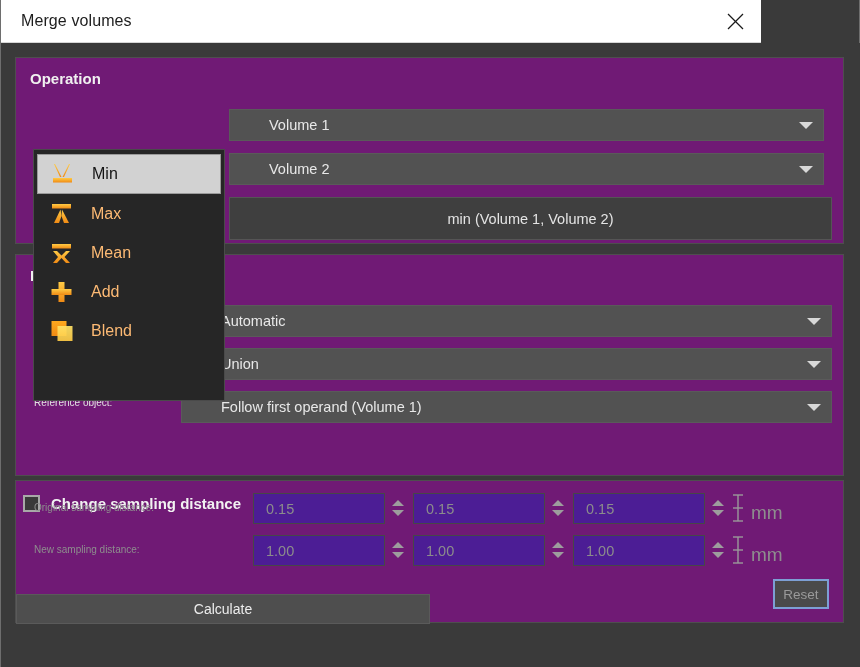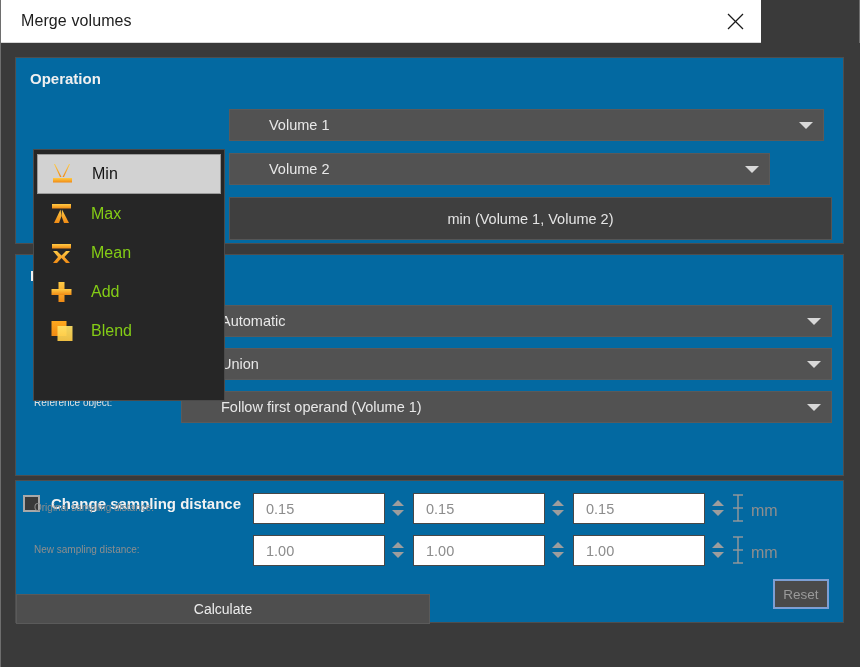--- a/index.html
+++ b/index.html
@@ -45,21 +45,21 @@
   #content {
     position: absolute; left: 0; top: 43px;
     width: 860px; height: 624px;
     background: #3a3a3a;
   }
 
   
   .groupbox {
     position: absolute;
     border: 1px solid #4e4e4e;
-    background: #0369a1;
+    background: #701a75;
   }
   .group-title {
     position: absolute; top: 12px; left: 14px;
     font-size: 15px; font-weight: bold; color: #f0f0f0;
     white-space: nowrap;
   }
 
   
   .combo {
     position: absolute;
@@ -110,21 +110,21 @@
   }
   #chk-label {
     margin-left: 11px;
     font-size: 15px; font-weight: bold; color: #f2f2f2;
     white-space: nowrap;
   }
 
   
   .spinbox {
     position: absolute;
-    background: #ffffff;
+    background: #4c1d95;
     border: 1px solid #474747;
     display: flex; align-items: center;
     font-size: 14.5px; color: #8c8c8c;
     padding-left: 12px;
     cursor: text;
   }
   .spin-arrows {
     position: absolute;
     width: 13px; height: 30px;
     display: flex; flex-direction: column;
@@ -141,21 +141,21 @@
   .spin-arrows .down {
     width: 0; height: 0;
     border-left: 6px solid transparent;
     border-right: 6px solid transparent;
     border-top: 6px solid #9d9d9d;
   }
   .dim-icon { position: absolute; width: 16px; height: 32px; }
 
   .unit {
     position: absolute;
-    font-size: 16px; color: #8e8e8e;
+    font-size: 19px; color: #8e8e8e;
   }
 
   #reset-btn {
     position: absolute;
     left: 772px; top: 536px;
     width: 56px; height: 30px;
     background: #4a4a4a;
     border: 2px solid #7d9fd4;
     color: #9a9a9a;
     font-size: 13.5px;
@@ -199,21 +199,21 @@
     padding-left: 11px;
     height: 40px;
   }
   .menuitem .mi-icon {
     width: 30px; height: 30px;
     flex: 0 0 30px;
     display: flex; align-items: center; justify-content: center;
   }
   .menuitem .mi-label {
     margin-left: 13px;
-    font-size: 16px; color: #84cc16;
+    font-size: 16px; color: #fdba74;
     white-space: nowrap;
   }
   .menuitem.selected .mi-label { color: #141414; }
 </style>
 </head>
 <body>
 
 <div id="window">
 
   <div id="titlebar">
@@ -232,21 +232,21 @@
 
     <div class="groupbox" style="left:14px; top:14px; width:829px; height:187px;">
       <div class="group-title">Operation</div>
     </div>
 
     <div class="combo" style="left:228px; top:66px; width:595px; height:32px;">
       <span class="combo-text">Volume 1</span>
       <span class="arrow"></span>
     </div>
 
-    <div class="combo" style="left:228px; top:110px; width:541px; height:32px;">
+    <div class="combo" style="left:228px; top:110px; width:595px; height:32px;">
       <span class="combo-text">Volume 2</span>
       <span class="arrow"></span>
     </div>
 
     <div class="roField" style="left:228px; top:154px; width:603px; height:43px;">
       <span>min (Volume 1, Volume 2)</span>
     </div>
 
     <div class="groupbox" style="left:14px; top:211px; width:829px; height:222px;">
       <div class="group-title">Result</div>

